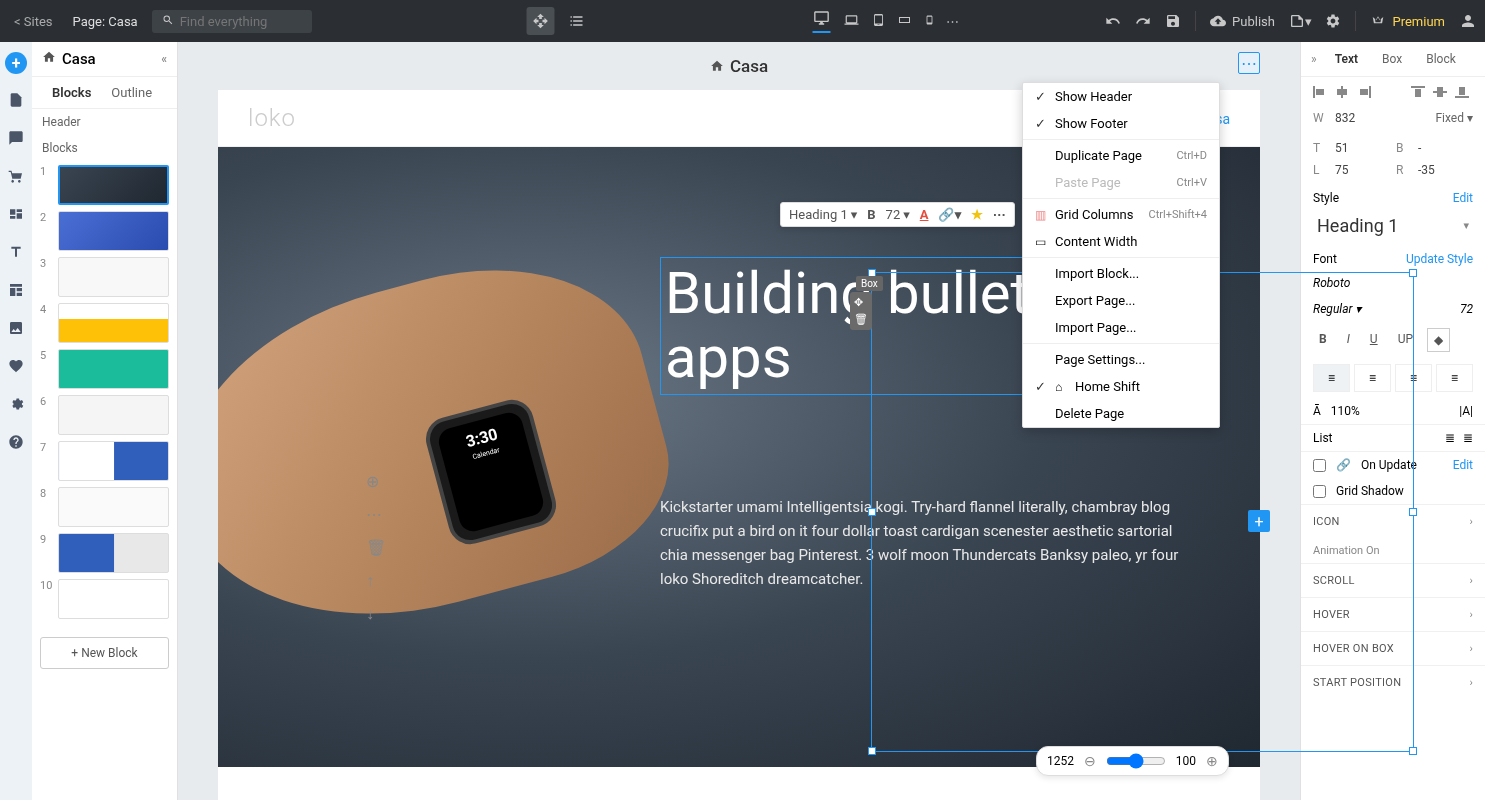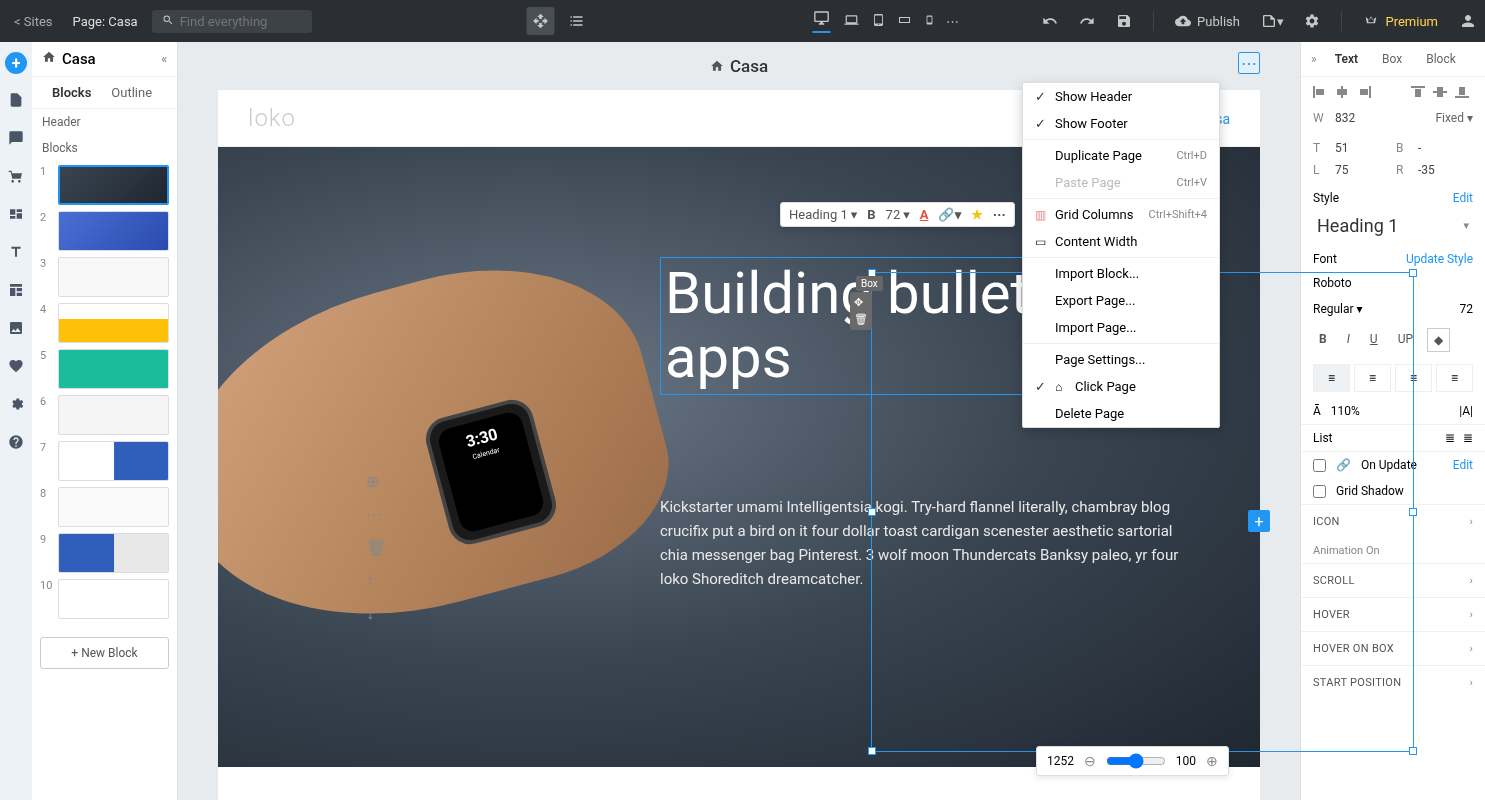--- a/index.html
+++ b/index.html
@@ -8,21 +8,21 @@
 
 .topbar { height: 42px; background: #2b2f33; display: flex; align-items: center; color: #c8c8c8; font-size: 13px; padding: 0 8px; gap: 8px; }
 .topbar .sites-link { color: #aaa; padding: 0 6px; cursor: pointer; }
 .topbar .page-label { color: #ddd; padding: 0 6px; }
 .topbar .search-box { background: #3d4247; border-radius: 3px; padding: 4px 10px; width: 160px; display: flex; align-items: center; gap: 6px; }
 .topbar .search-box input { background: transparent; border: none; color: #aaa; outline: none; width: 100%; font-size: 13px; }
 .topbar .center-group { position: absolute; left: 50%; transform: translateX(-50%); display: flex; align-items: center; gap: 14px; }
 .topbar .center-group .ttool { cursor: pointer; display: flex; align-items: center; }
 .topbar .device-group { display: flex; gap: 12px; align-items: center; }
 .topbar .device-group .active { border-bottom: 2px solid #2196f3; padding-bottom: 2px; }
-.topbar .right-group { margin-left: auto; display: flex; align-items: center; gap: 21px; }
+.topbar .right-group { margin-left: auto; display: flex; align-items: center; gap: 14px; }
 .topbar .right-group .ticon { cursor: pointer; display: flex; align-items: center; }
 .topbar .premium { display: flex; align-items: center; gap: 6px; color: #ffd54f; }
 .topbar svg { fill: #c8c8c8; }
 .topbar .move-tool { background: #4a4f54; padding: 6px; border-radius: 3px; }
 
 
 .left-rail { position: absolute; left: 0; top: 42px; width: 32px; height: 758px; background: #edf2f7; display: flex; flex-direction: column; align-items: center; padding-top: 10px; gap: 18px; }
 .left-rail .add-circle { width: 22px; height: 22px; border-radius: 50%; background: #2196f3; color: #fff; display: flex; align-items: center; justify-content: center; font-size: 16px; font-weight: bold; }
 .left-rail .ricon { color: #4a5568; cursor: pointer; }
 
@@ -84,42 +84,42 @@
 
 .context-menu { position: absolute; left: 1022px; top: 82px; width: 198px; background: #fff; border: 1px solid #ddd; box-shadow: 0 4px 12px rgba(0,0,0,.2); font-size: 13px; z-index: 10; border-radius: 2px; }
 .context-menu .citem { padding: 6px 12px; display: flex; align-items: center; gap: 6px; cursor: pointer; }
 .context-menu .citem .check { width: 14px; color: #333; }
 .context-menu .citem .cicon { width: 14px; font-size: 12px; }
 .context-menu .citem .shortcut { margin-left: auto; color: #888; font-size: 11px; }
 .context-menu .citem.disabled { color: #bbb; }
 .context-menu hr { border: none; border-top: 1px solid #eee; margin: 2px 0; }
 
 
-.zoom-bar { position: absolute; left: 1036px; top: 746px; background: #fff; border: 1px solid #ddd; border-radius: 3px; padding: 6px 10px; display: flex; align-items: center; gap: 10px; font-size: 12px; box-shadow: 0 2px 6px rgba(0,0,0,.1); z-index: 6; }
+.zoom-bar { position: absolute; left: 1036px; top: 746px; background: #fff; border: 1px solid #ddd; border-radius: 12px; padding: 6px 10px; display: flex; align-items: center; gap: 10px; font-size: 12px; box-shadow: 0 2px 6px rgba(0,0,0,.1); z-index: 6; }
 .zoom-bar input[type=range] { width: 60px; }
 .zoom-bar .zbtn { cursor: pointer; color: #888; font-size: 14px; }
 
 
 .right-panel { position: absolute; right: 0; top: 42px; width: 185px; height: 758px; background: #fff; border-left: 1px solid #e0e0e0; font-size: 12px; overflow-y: auto; }
 .right-panel .rtabs { display: flex; align-items: center; border-bottom: 1px solid #eee; padding: 0 4px; }
 .right-panel .rtabs .expand { color: #888; padding: 8px 6px; cursor: pointer; }
 .right-panel .rtabs .rtab { padding: 10px 12px; color: #666; cursor: pointer; }
 .right-panel .rtabs .rtab.active { color: #333; font-weight: 600; }
 .right-panel .align-row { display: flex; gap: 6px; padding: 8px 12px; justify-content: space-between; }
 .right-panel .align-row .agroup { display: flex; gap: 4px; }
 .right-panel .aicon { width: 18px; height: 14px; cursor: pointer; display: flex; align-items: center; }
 .right-panel .dim-row { display: flex; align-items: center; gap: 6px; padding: 4px 12px; }
 .right-panel .dim-row label { color: #888; width: 16px; }
 .right-panel .dim-row .dval { color: #444; flex: 1; }
 .right-panel .dim-row .fixed { margin-left: auto; color: #666; }
 .right-panel .style-head { display: flex; padding: 10px 12px 4px; }
 .right-panel .style-head .edit-link { margin-left: auto; color: #2196f3; cursor: pointer; }
 .right-panel .style-name { padding: 6px 16px; font-size: 18px; color: #333; display: flex; align-items: center; }
 .right-panel .style-name .dd { margin-left: auto; color: #888; font-size: 11px; }
-.right-panel .font-controls { padding: 6px 12px; display: flex; align-items: center; gap: 8px; }
+.right-panel .font-controls { padding: 6px 12px; display: flex; align-items: center; gap: 8px; font-style: italic; }
 .right-panel .font-row { padding: 6px 12px; display: flex; gap: 8px; }
 .right-panel .fbtn { padding: 4px 6px; cursor: pointer; color: #555; }
 .right-panel .talign-row { padding: 6px 12px; display: flex; gap: 4px; }
 .right-panel .talign-row .tbtn { flex: 1; padding: 6px; text-align: center; cursor: pointer; border: 1px solid #eee; }
 .right-panel .talign-row .tbtn.active { background: #eef2f5; }
 .right-panel .sub-row { padding: 6px 12px; display: flex; align-items: center; gap: 10px; }
 .right-panel .accordion { padding: 10px 12px; display: flex; align-items: center; border-top: 1px solid #f0f0f0; cursor: pointer; color: #555; font-size: 11px; letter-spacing: .3px; }
 .right-panel .accordion .chev { margin-left: auto; color: #888; }
 
 .thumb1 { background: linear-gradient(135deg,#3a4552,#1f2730); }
@@ -431,21 +431,21 @@
       <span>Import Page...</span>
     </div>
   <hr>
   <div class="citem">
       <span class="check"></span>
       <span>Page Settings...</span>
     </div>
   <div class="citem">
       <span class="check">✓</span>
       <span class="cicon">⌂</span>
-      <span>Click Page</span>
+      <span>Home Shift</span>
     </div>
   <div class="citem">
       <span class="check"></span>
       <span>Delete Page</span>
     </div>
 </div>
 
 <div class="zoom-bar">
   <span>1252</span>
   <span class="zbtn">⊖</span>

